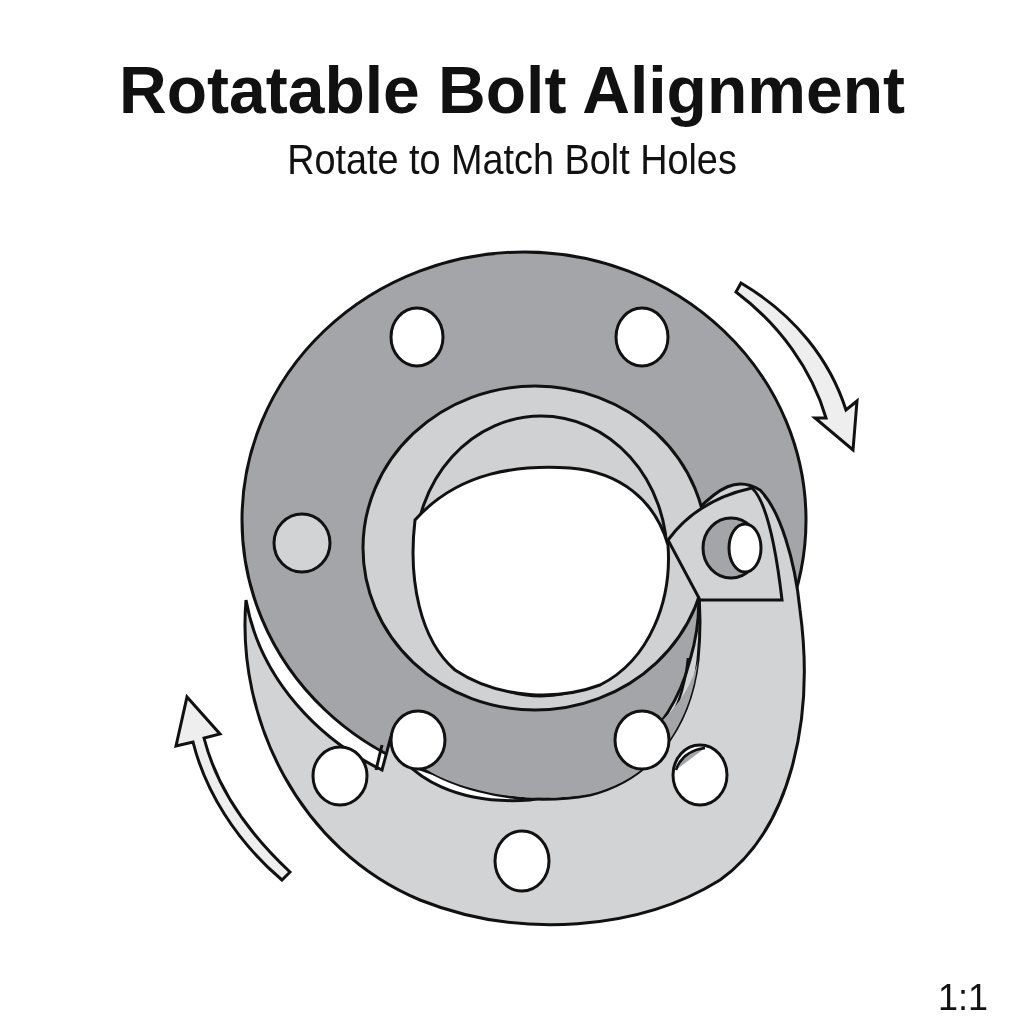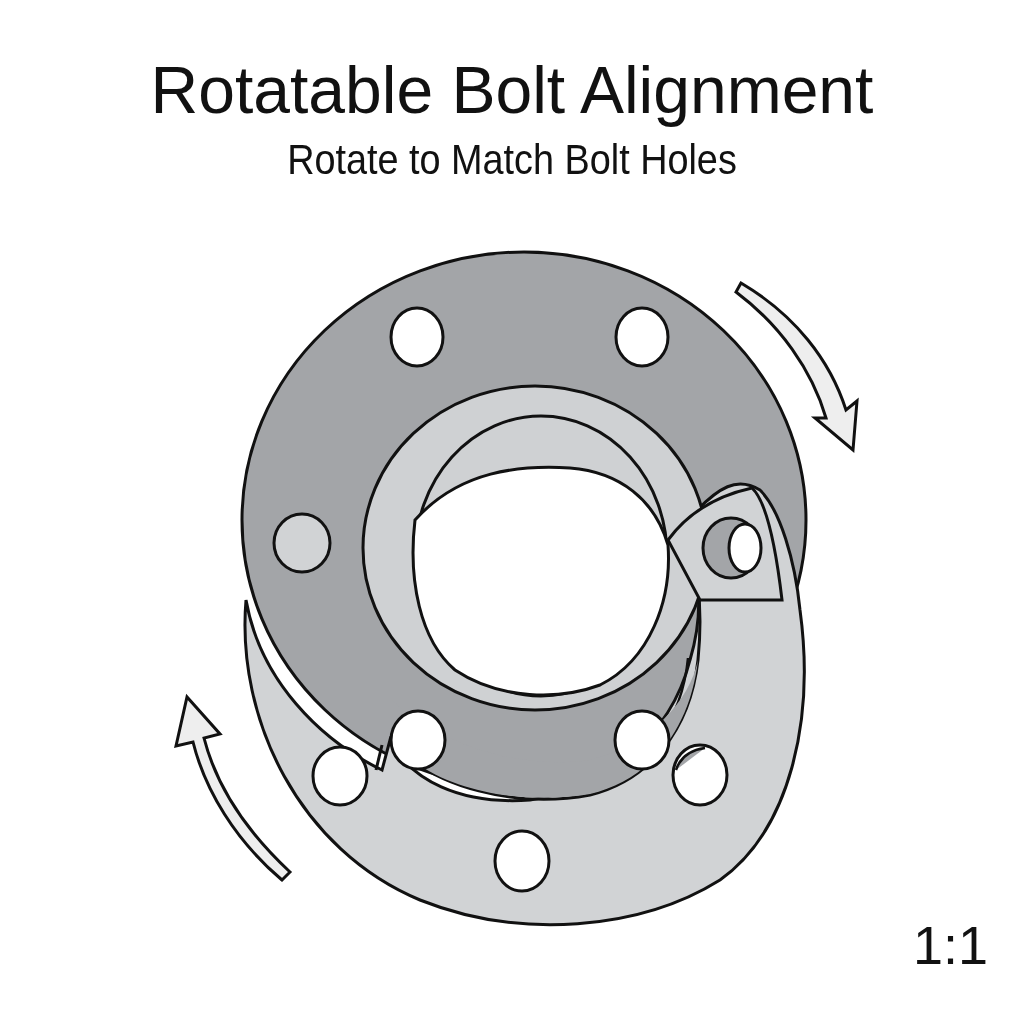--- a/index.html
+++ b/index.html
@@ -1,19 +1,19 @@
 <!DOCTYPE html>
 <html><head>
 <meta charset="utf-8">
 <style>
   html, body { margin:0; padding:0; background:#ffffff; }
   body { width:1024px; height:1024px; position:relative; overflow:hidden; font-family:"Liberation Sans", sans-serif; }
-  .title { position:absolute; left:0; top:52px; width:1024px; text-align:center; font-family:"Liberation Sans", sans-serif; font-weight:normal; font-size:66px; color:#111111; letter-spacing:0px; }
+  .title { position:absolute; left:0; top:52px; width:1024px; text-align:center; font-family:"Liberation Sans", sans-serif; font-weight:bold; font-size:66px; color:#111111; letter-spacing:0px; }
   .subtitle { position:absolute; left:0; top:136px; width:1024px; text-align:center; font-family:"Liberation Sans", sans-serif; font-size:42px; color:#111111; transform:scaleX(0.9); }
-  .scale { position:absolute; right:36px; top:914px; font-family:"Liberation Sans", sans-serif; font-size:54px; color:#111111; }
+  .scale { position:absolute; right:36px; top:977px; font-family:"Liberation Sans", sans-serif; font-size:36px; color:#111111; }
   svg.diagram { position:absolute; left:0; top:0; }
 </style>
 </head>
 <body>
 
 <div class="title">Rotatable Bolt Alignment</div>
 <div class="subtitle">Rotate to Match Bolt Holes</div>
 
 <svg class="diagram" width="1024" height="1024" viewBox="0 0 1024 1024">
   <defs>

